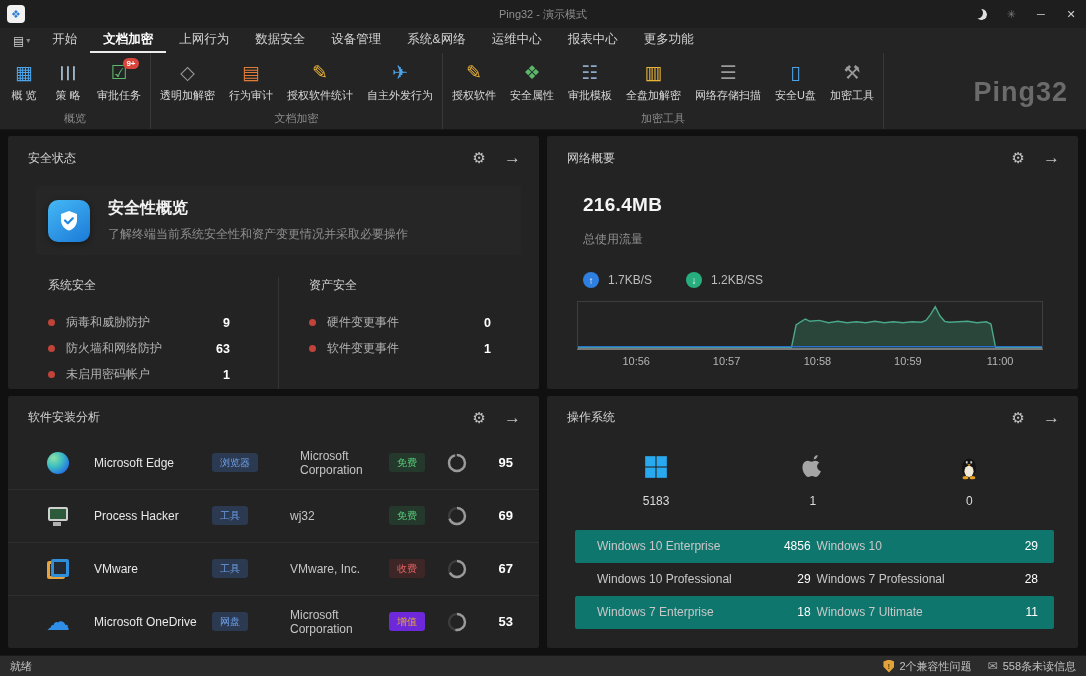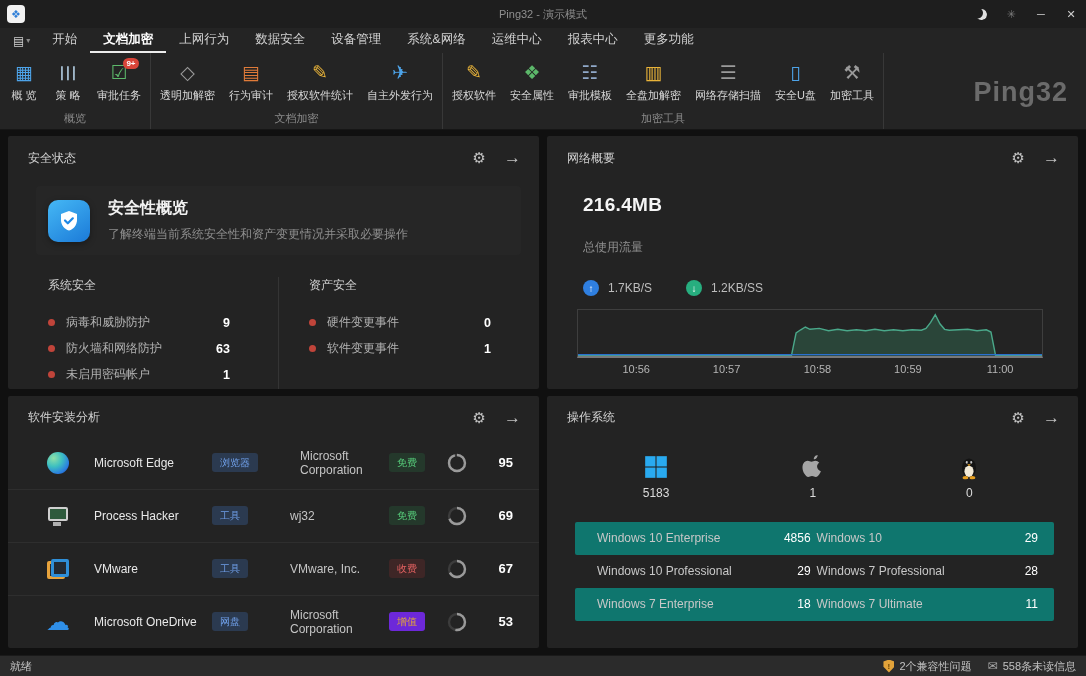--- a/index.html
+++ b/index.html
@@ -59,21 +59,21 @@
   .sec-col + .sec-col{border-left:1px solid #343434;padding-left:30px}
   .sec-h{font-size:12px;color:#d2d2d2;margin-bottom:16px}
   .sec-item{display:flex;align-items:center;height:25px;margin-bottom:1px}
   .dot{width:7px;height:7px;border-radius:50%;background:#c0443a;flex:0 0 auto}
   .sec-lab{font-size:12px;color:#b2b2b2;margin-left:11px}
   .sec-val{margin-left:auto;padding-right:42px;font-size:12.5px;font-weight:bold;color:#fff}
 
   
   .net-total{margin:26px 0 0 36px}
   .net-num{font-size:19px;font-weight:bold;color:#f5f5f5;letter-spacing:.3px}
-  .net-cap{font-size:12px;color:#8f8f8f;margin-top:23px}
+  .net-cap{font-size:12px;color:#8f8f8f;margin-top:15px}
   .net-badges{display:flex;gap:34px;margin:24px 0 0 36px;align-items:center}
   .nb{display:flex;align-items:center;gap:9px;font-size:12px;color:#bdbdbd}
   .nb-ic{width:16px;height:16px;border-radius:50%;display:flex;align-items:center;justify-content:center;font-size:10px;color:#fff;font-weight:bold}
   .nb-up{background:#2f7fe0}.nb-down{background:#27ae7f}
   .chart-box{margin:13px 35px 0 30px;height:49px;border:1px solid #3e3e3e;border-bottom:2px solid #787878;position:relative}
   .chart-box svg{display:block;width:100%;height:100%}
   .chart-ticks{position:relative;margin:5px 35px 0 30px;height:16px;font-size:11px;color:#b5b5b5}
   .chart-ticks span{position:absolute;transform:translateX(-50%)}
 
   
@@ -93,21 +93,21 @@
   .app-ic{position:relative;width:22px;height:22px;display:flex;align-items:center;justify-content:center}
   .app-edge{border-radius:50%;background:radial-gradient(circle at 30% 28%,#8fe0a8 0%,#3ec0c0 38%,#2a7de1 72%,#16408f 100%)}
   .app-ph::before{content:"";position:absolute;left:1px;top:2px;width:16px;height:10px;border:2px solid #cfcfcf;background:#2e5a3c;border-radius:2px}
   .app-ph::after{content:"";position:absolute;left:6px;bottom:1px;width:8px;height:4px;background:#b0b0b0}
   .app-vmware::before{content:"";position:absolute;left:0;bottom:1px;width:12px;height:12px;border:3px solid #e8a33c;border-radius:2px;background:#2a2a2a}
   .app-vmware::after{content:"";position:absolute;right:0;top:1px;width:12px;height:12px;border:3px solid #2f8fd8;border-radius:2px;background:#232a33}
   .app-onedrive{font-size:24px;color:#2f8fe8;line-height:1}
 
   
   .os-summary{display:flex;justify-content:space-around;margin:24px 30px 0;flex:0 0 auto}
-  .os-sum{display:flex;flex-direction:column;align-items:center;gap:4px}
+  .os-sum{display:flex;flex-direction:column;align-items:center;gap:12px}
   .os-ic{height:30px;display:flex;align-items:center}
   .os-cnt{font-size:12px;color:#dcdcdc}
   .os-table{margin:22px 24px 0 28px;flex:0 0 auto}
   .os-row{display:grid;grid-template-columns:1fr 64px 1.05fr 64px;align-items:center;height:33px;padding:0 10px 0 22px;border-radius:2px;font-size:12px}
   .os-row.stripe{background:#0f766e}
   .os-lab{color:#c8c8c8}
   .os-val{text-align:right;font-weight:normal;color:#fff;padding-right:6px}
 
   
   .statusbar{height:21px;background:#2b2b2b;border-top:1px solid #1a1a1a;display:flex;align-items:center;padding:0 10px;font-size:11px;color:#c2c2c2;flex:0 0 auto}

